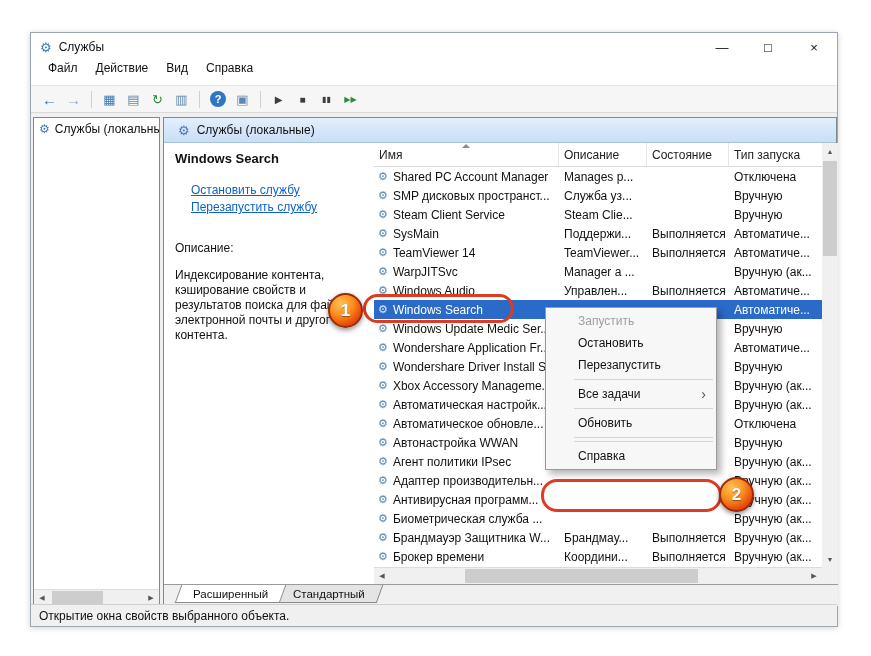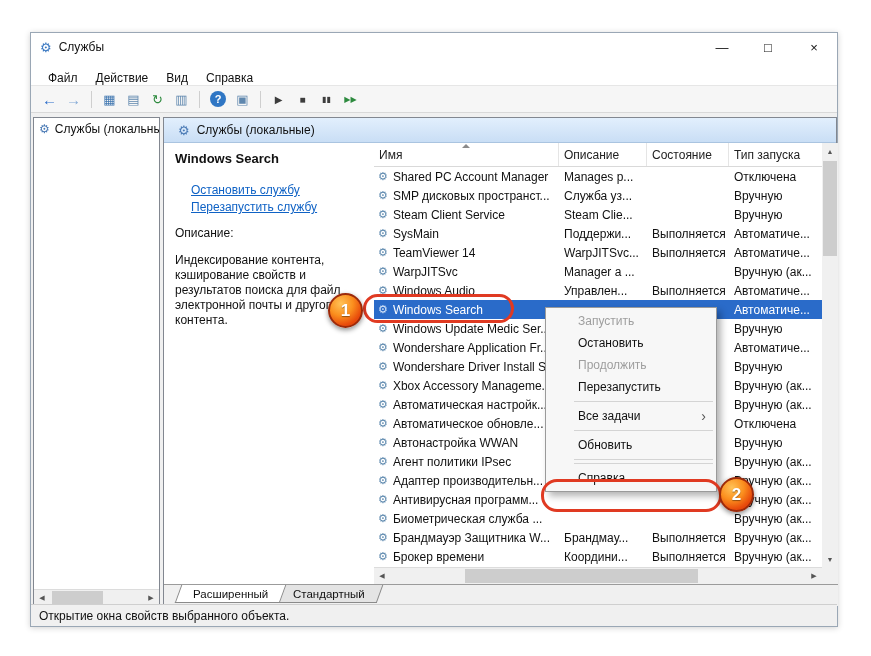--- a/index.html
+++ b/index.html
@@ -9,21 +9,21 @@
 
   
   .window { position:absolute; left:30px; top:32px; width:808px; height:595px;
             background:#f0f0f0; border:1px solid #9aa7b5; box-shadow:0 1px 6px rgba(0,0,0,.18); }
   .titlebar { height:28px; background:#fff; display:flex; align-items:center; }
   .title-icon { margin-left:9px; color:#3b79c2; font-size:13px; }
   .title-text { margin-left:7px; font-size:12px; }
   .win-controls { margin-left:auto; display:flex; height:100%; }
   .win-btn { width:46px; display:flex; align-items:center; justify-content:center;
              font-size:13px; color:#111; }
-  .menubar { height:25px; background:#fff; display:flex; align-items:flex-end; padding-left:8px;
+  .menubar { height:25px; background:#fff; display:flex; align-items:flex-start; padding-left:8px;
              border-bottom:1px solid #e6e6e6; }
   .menu-item { padding:0 9px; }
   .toolbar { height:27px; background:#f6f6f6; border-bottom:1px solid #d9d9d9;
              display:flex; align-items:center; padding-left:8px; gap:3px; }
   .tool-btn { min-width:21px; height:21px; display:flex; align-items:center; justify-content:center; }
   .tool-sep { width:1px; height:17px; background:#cfcfcf; margin:0 4px; }
   [data-name="help-button"] { background:#2f76c4; border-radius:50%; width:16px; height:16px;
                               min-width:16px; font-weight:bold; margin:0 3px; }
 
   
@@ -43,21 +43,21 @@
   .result-header { height:25px; background:linear-gradient(180deg,#e2effd,#c9def5);
                    border-bottom:1px solid #aac4e0; display:flex; align-items:center;
                    gap:7px; padding-left:14px; }
   .result-header .gear { color:#4a7ab5; font-size:13px; }
 
   
   .info-col { position:absolute; left:0; top:25px; width:210px; height:441px; background:#fff;
               padding:8px 8px 0 11px; overflow:hidden; }
   .svc-title { font-weight:bold; font-size:13px; margin-bottom:17px; }
   .link { display:block; color:var(--link,#0f62c5); text-decoration:underline; margin-bottom:3px;margin-left:16px; }
-  .desc-label { margin-top:12px; margin-bottom:13px; }
+  .desc-label { margin-top:27px; margin-bottom:13px; }
   .desc-line { line-height:15px; white-space:nowrap; overflow:hidden; }
 
   
   .list-area { position:absolute; left:210px; top:25px; width:448px; height:441px; background:#fff; }
   .list-header { display:grid; grid-template-columns:185px 88px 82px 1fr; height:24px;
                  border-bottom:1px solid #d9d9d9; }
   .col-hdr { display:flex; align-items:center; padding-left:5px; border-right:1px solid #e5e5e5;
              color:#222; position:relative; white-space:nowrap; overflow:hidden; }
   .sort-caret { position:absolute; top:1px; left:88px; width:0; height:0;
                 border-left:4px solid transparent; border-right:4px solid transparent;
@@ -228,21 +228,21 @@
               </div>
               <div class="cell" data-name="service-description">Поддержи...</div>
               <div class="cell" data-name="service-status">Выполняется</div>
               <div class="cell" data-name="service-startup-type">Автоматиче...</div>
             </div>
             <div class="svc-row" data-name="service-row">
               <div class="cell name" data-name="service-name-cell">
                 <span class="gear" data-name="service-gear-icon">⚙</span>
                 <span data-name="service-name">TeamViewer 14</span>
               </div>
-              <div class="cell" data-name="service-description">WarpJITSvc...</div>
+              <div class="cell" data-name="service-description">TeamViewer...</div>
               <div class="cell" data-name="service-status">Выполняется</div>
               <div class="cell" data-name="service-startup-type">Автоматиче...</div>
             </div>
             <div class="svc-row" data-name="service-row">
               <div class="cell name" data-name="service-name-cell">
                 <span class="gear" data-name="service-gear-icon">⚙</span>
                 <span data-name="service-name">WarpJITSvc</span>
               </div>
               <div class="cell" data-name="service-description">Manager a ...</div>
               <div class="cell" data-name="service-status"></div>
@@ -411,21 +411,20 @@
     </div>
 
     <div class="statusbar" data-name="status-bar">
       <span data-name="status-text">Открытие окна свойств выбранного объекта.</span>
     </div>
   </div>
 
   <div class="context-menu" id="context-menu" data-name="context-menu">
       <div class="cm-item disabled" data-name="context-menu-item-start">Запустить</div>
       <div class="cm-item" data-name="context-menu-item-stop">Остановить</div>
-      <div class="cm-item disabled" data-name="context-menu-item-resume">Продолжить</div>
       <div class="cm-item" data-name="context-menu-item-restart">Перезапустить</div>
       <div class="cm-sep" data-name="menu-separator"></div>
       <div class="cm-item" data-name="context-menu-item-all-tasks">Все задачи<span class="cm-arrow" data-name="submenu-arrow-icon">›</span></div>
       <div class="cm-sep" data-name="menu-separator"></div>
       <div class="cm-item" data-name="context-menu-item-refresh">Обновить</div>
       <div class="cm-sep" data-name="menu-separator"></div>
       <div class="cm-sep" data-name="menu-separator"></div>
       <div class="cm-item" data-name="context-menu-item-help">Справка</div>
     </div>
 

